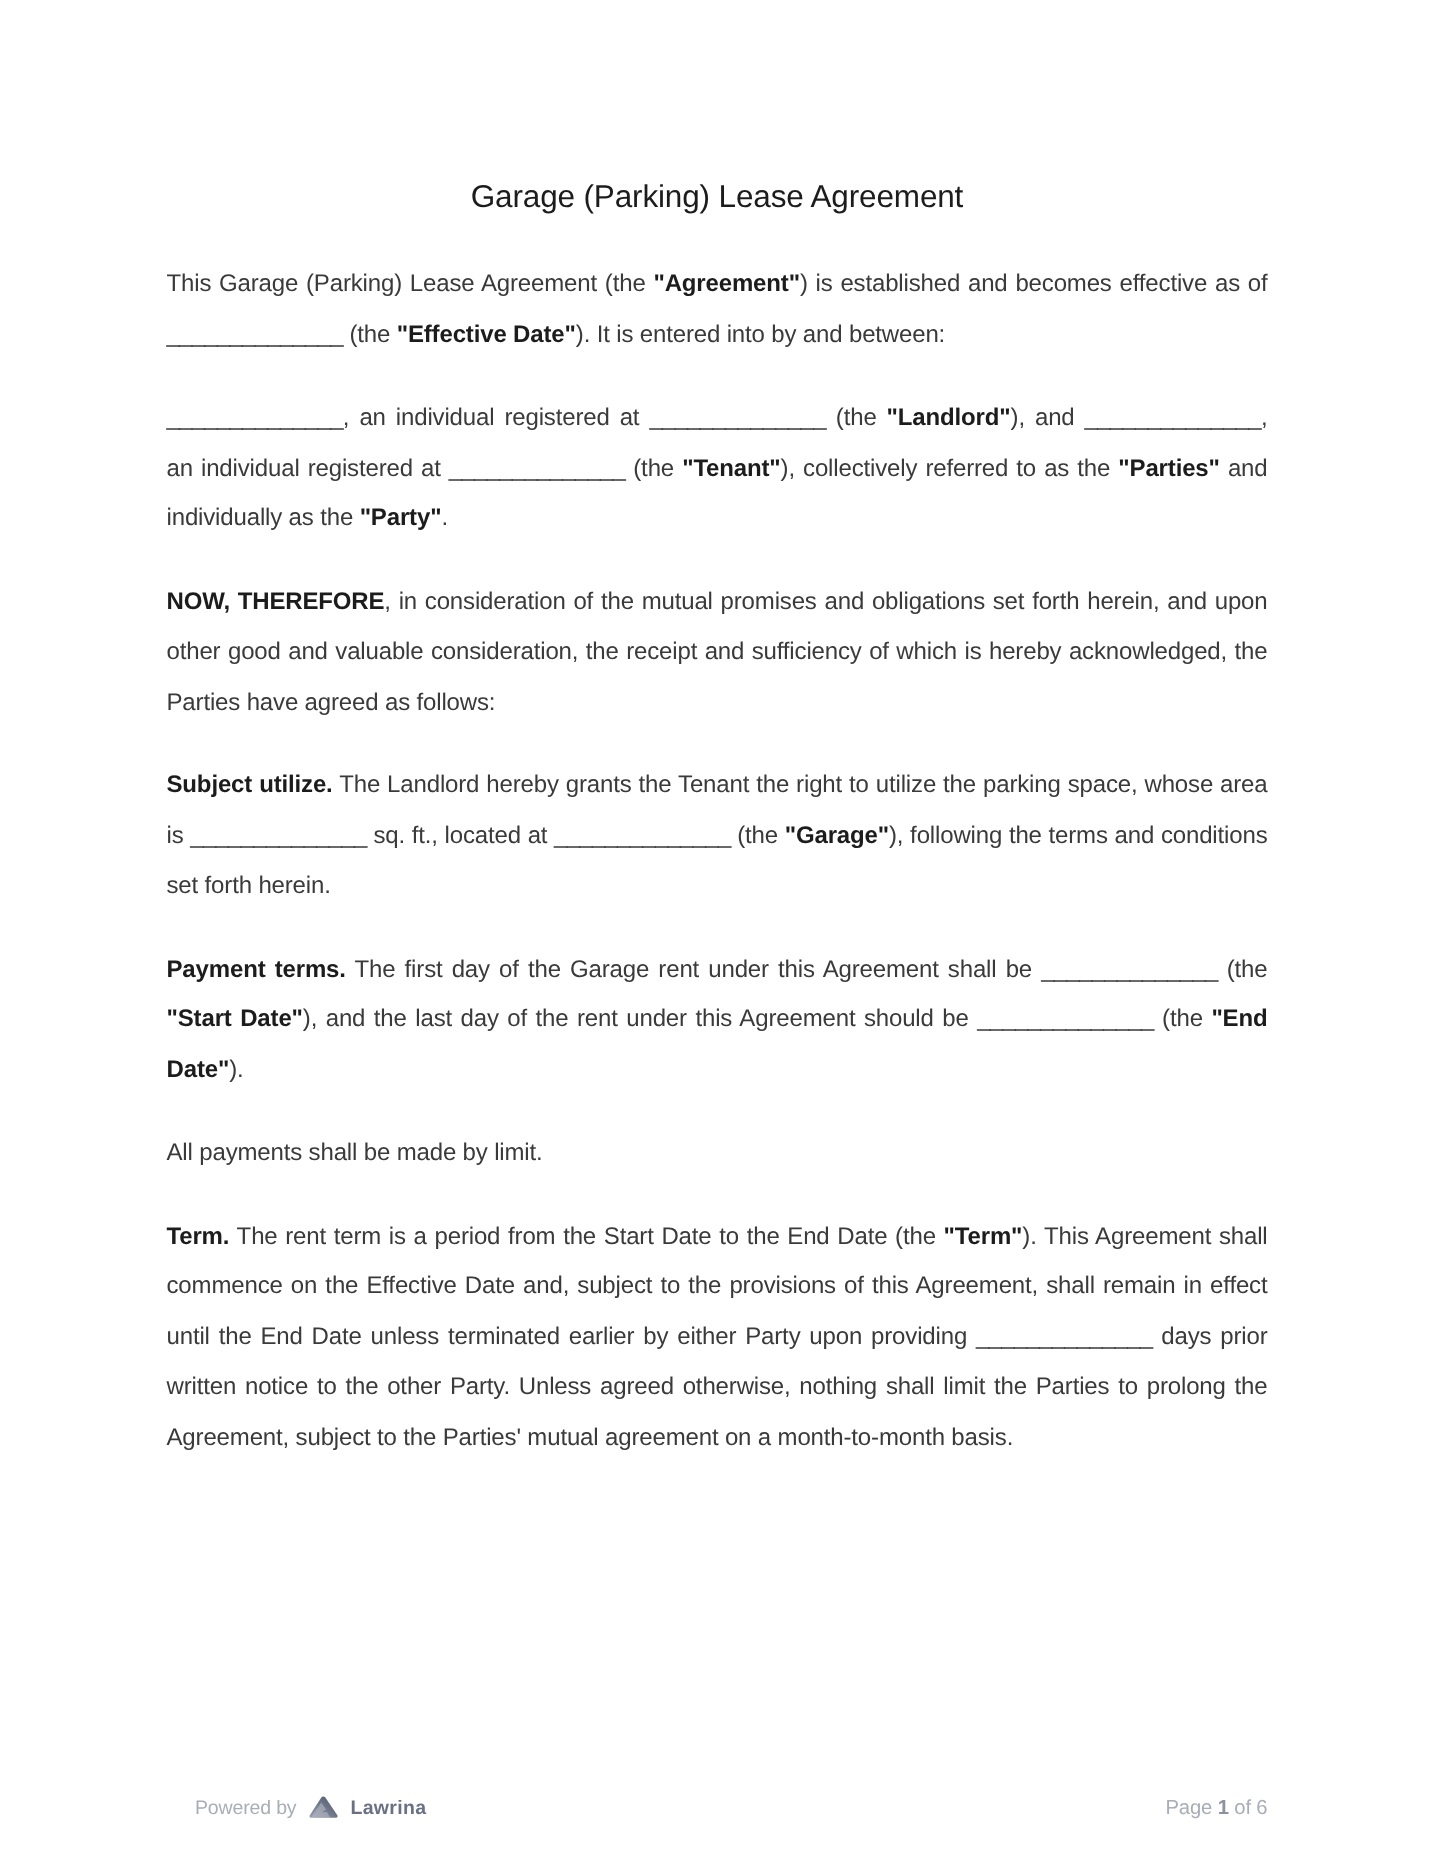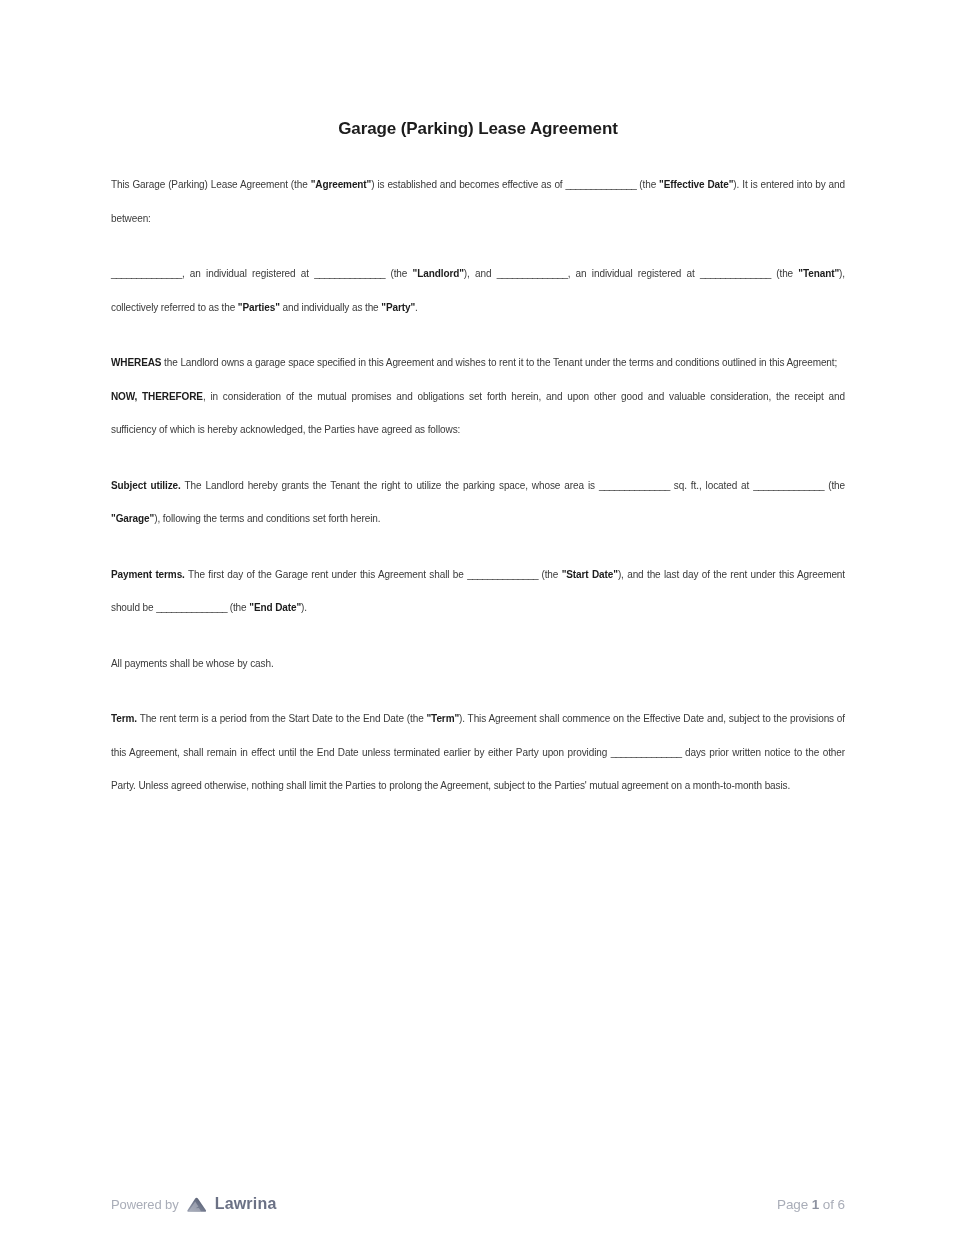--- a/index.html
+++ b/index.html
@@ -26,30 +26,30 @@
 
   .content {
     position: absolute;
     left: 111px;
     top: 118px;
     width: 734px;
   }
 
   .doc-title {
     text-align: center;
-    font-size: 17px;
-    font-weight: bold;
+    font-size: 21px;
+    font-weight: normal;
     color: #1c1c1c;
     letter-spacing: -0.1px;
     margin: 0 0 28px 0;
     line-height: 1.3;
   }
 
   p.para {
-    font-size: 10px;
+    font-size: 16px;
     line-height: 33.5px;
     text-align: justify;
     color: #3a3a3a;
     margin: 0 0 22px 0;
     letter-spacing: -0.1px;
   }
 
   p.para.tight {
     margin-bottom: 0;
   }
@@ -76,31 +76,32 @@
     justify-content: space-between;
   }
 
   .powered {
     display: flex;
     align-items: center;
     gap: 7px;
     font-size: 13px;
     color: #a9adb8;
     letter-spacing: -0.1px;
+    margin-left: 19px;
   }
 
   .logo-mark {
     display: inline-block;
     width: 22px;
     height: 16px;
     line-height: 0;
   }
 
   .brand-name {
-    font-size: 16px;
+    font-size: 13px;
     font-weight: bold;
     color: #6b7185;
     letter-spacing: 0.2px;
   }
 
   .page-num {
     font-size: 13.5px;
     color: #a9adb8;
     letter-spacing: -0.1px;
     text-align: right;
@@ -116,30 +117,29 @@
 <div class="page">
 
   <div class="content">
 
     <h1 class="doc-title">Garage (Parking) Lease Agreement</h1>
 
     <p class="para"><span>This Garage (Parking) Lease Agreement (the </span><b>"Agreement"</b><span>) is established and becomes effective as of </span><span class="blank">______________</span><span> (the </span><b>"Effective Date"</b><span>). It is entered into by and between:</span></p>
 
     <p class="para"><span class="blank">______________</span><span>, an individual registered at </span><span class="blank">______________</span><span> (the </span><b>"Landlord"</b><span>), and </span><span class="blank">______________</span><span>, an individual registered at </span><span class="blank">______________</span><span> (the </span><b>"Tenant"</b><span>), collectively referred to as the </span><b>"Parties"</b><span> and individually as the </span><b>"Party"</b><span>.</span></p>
 
-    <p class="para tight"><b>WHEREAS</b><span> the Landlord owns a garage space specified in this Agreement and wishes to rent it to the Tenant under the terms and conditions outlined in this Agreement;</span></p>
 
     <p class="para"><b>NOW, THEREFORE</b><span>, in consideration of the mutual promises and obligations set forth herein, and upon other good and valuable consideration, the receipt and sufficiency of which is hereby acknowledged, the Parties have agreed as follows:</span></p>
 
     <p class="para"><b>Subject utilize.</b><span> The Landlord hereby grants the Tenant the right to utilize the parking space, whose area is </span><span class="blank">______________</span><span> sq. ft., located at </span><span class="blank">______________</span><span> (the </span><b>"Garage"</b><span>), following the terms and conditions set forth herein.</span></p>
 
     <p class="para"><b>Payment terms.</b><span> The first day of the Garage rent under this Agreement shall be </span><span class="blank">______________</span><span> (the </span><b>"Start Date"</b><span>), and the last day of the rent under this Agreement should be </span><span class="blank">______________</span><span> (the </span><b>"End Date"</b><span>).</span></p>
 
 
-    <p class="para">All payments shall be whose by cash.</p>
+    <p class="para">All payments shall be made by limit.</p>
 
     <p class="para"><b>Term.</b><span> The rent term is a period from the Start Date to the End Date (the </span><b>"Term"</b><span>). This Agreement shall commence on the Effective Date and, subject to the provisions of this Agreement, shall remain in effect until the End Date unless terminated earlier by either Party upon providing </span><span class="blank">______________</span><span> days prior written notice to the other Party. Unless agreed otherwise, nothing shall limit the Parties to prolong the Agreement, subject to the Parties' mutual agreement on a month-to-month basis.</span></p>
 
   </div>
 
   <div class="footer">
 
     <div class="powered">
       <span>Powered by</span>
       <span class="logo-mark">

